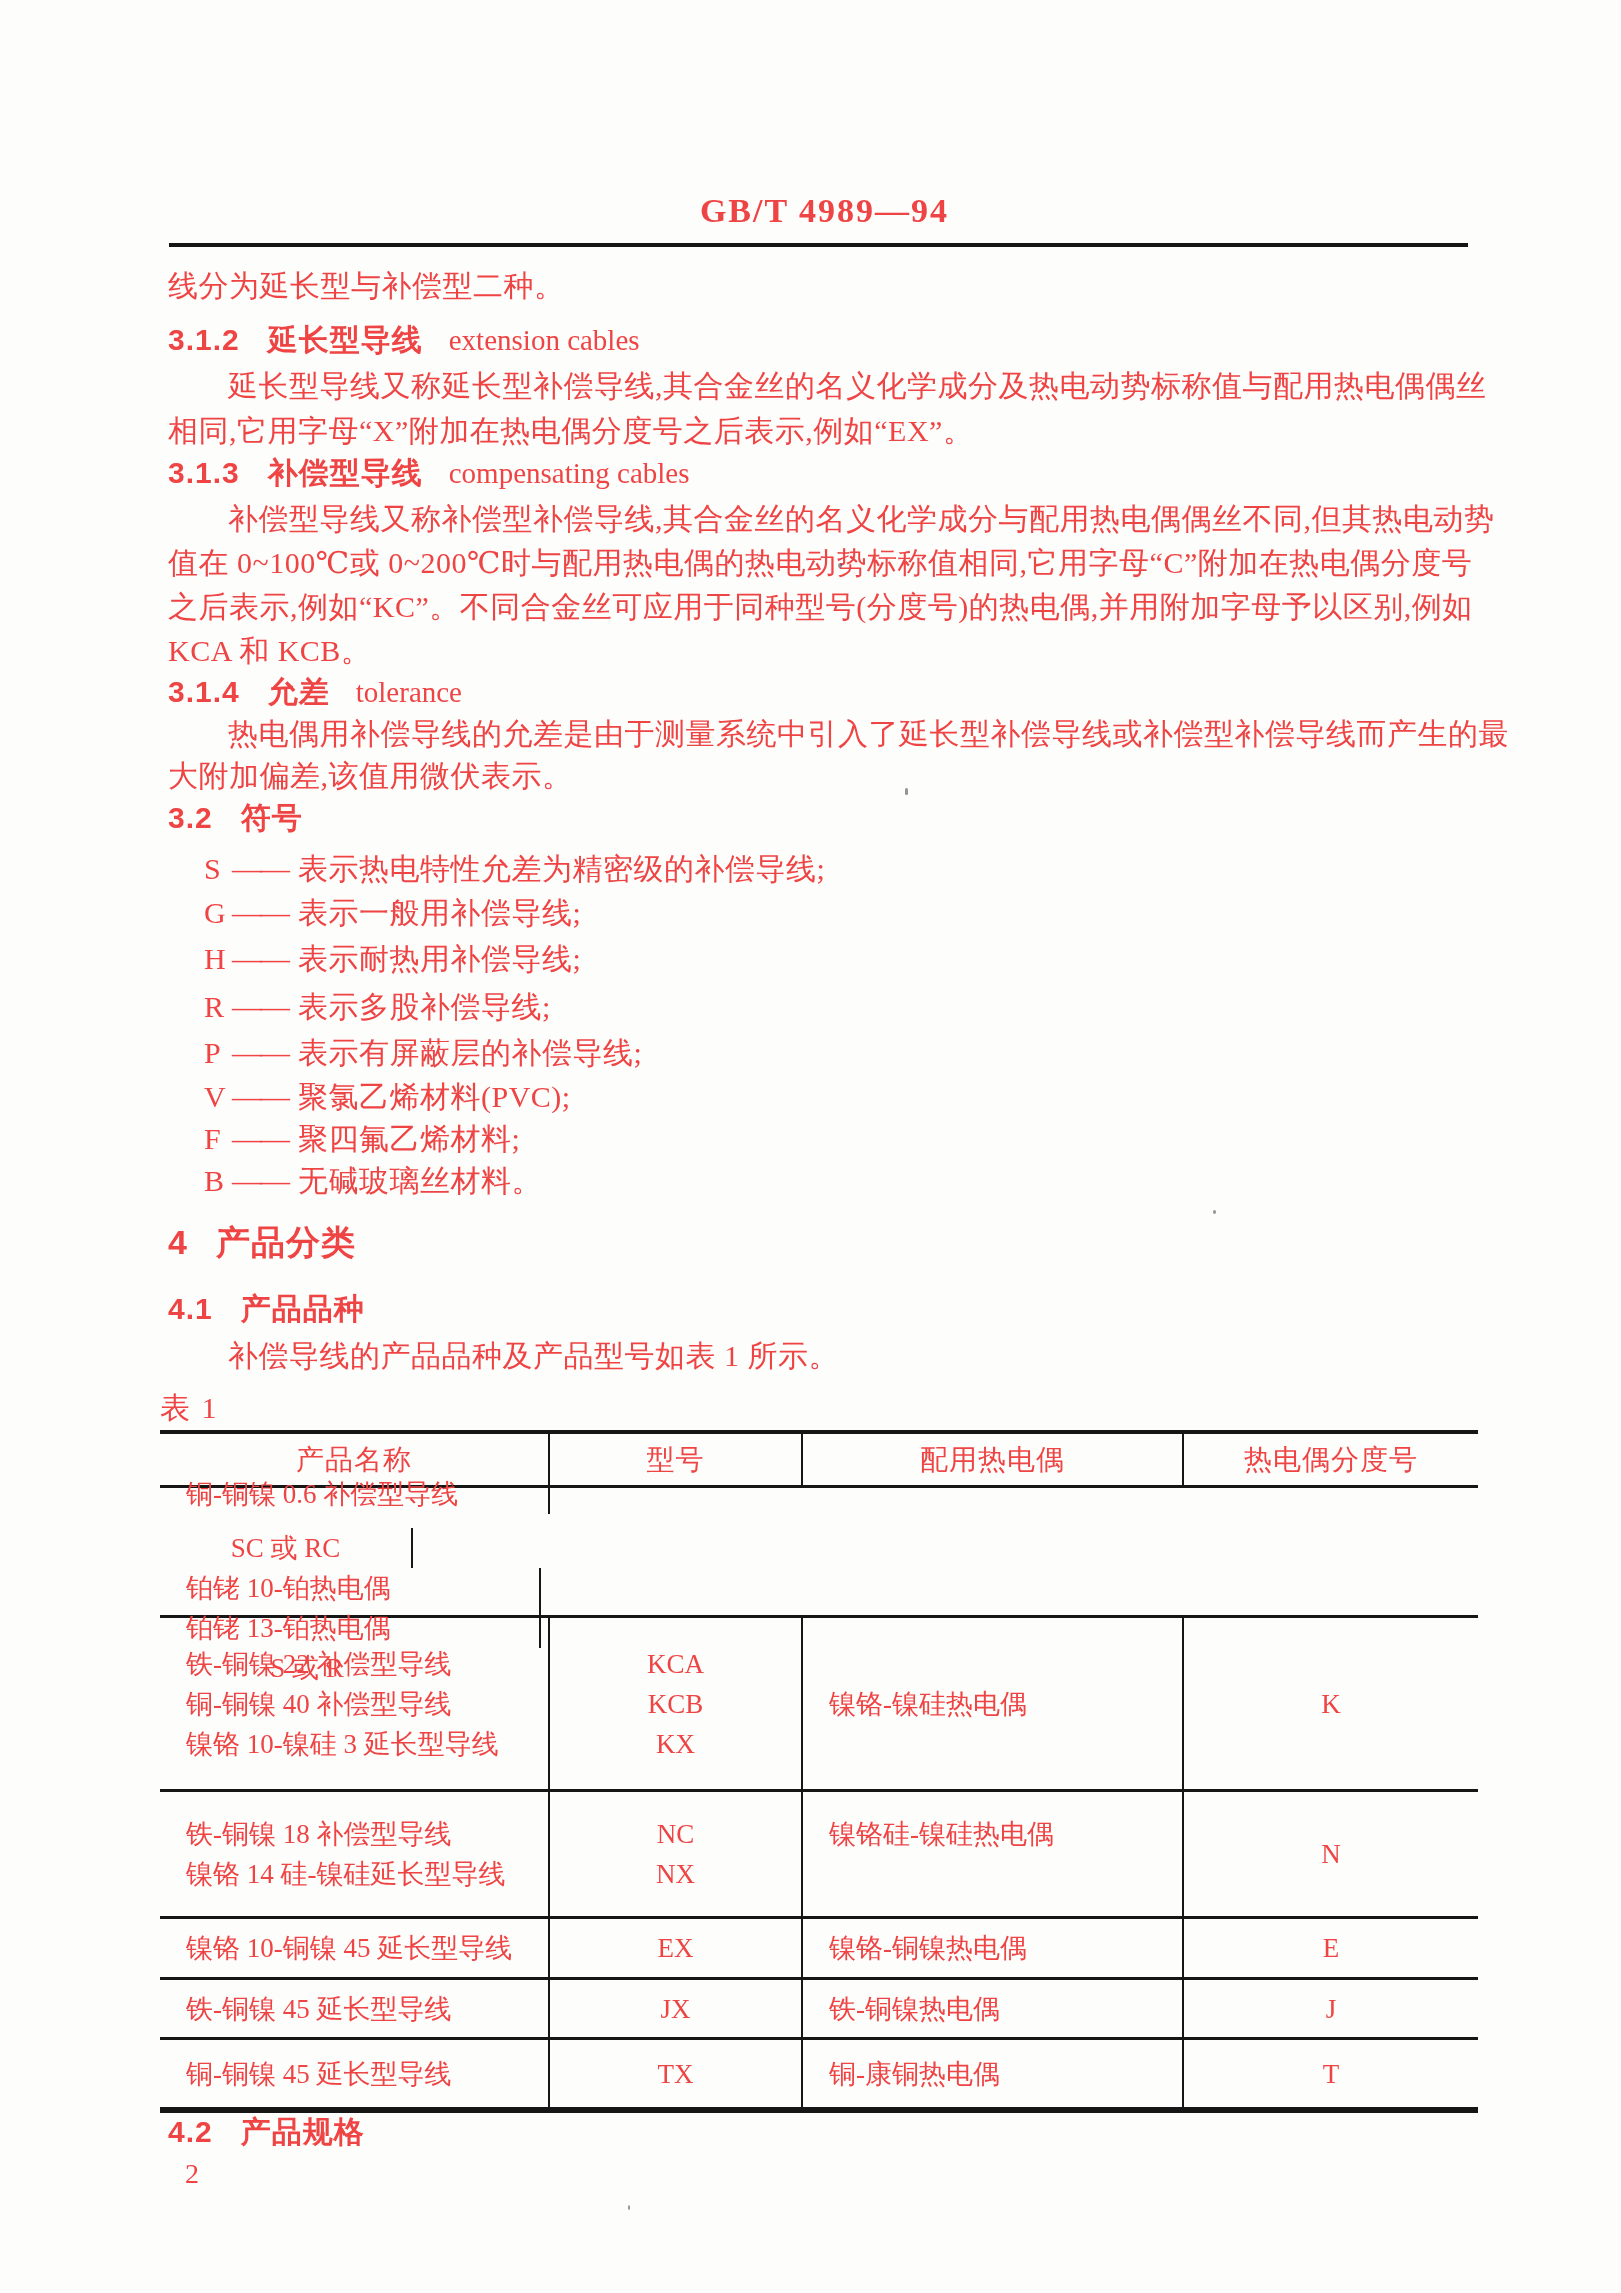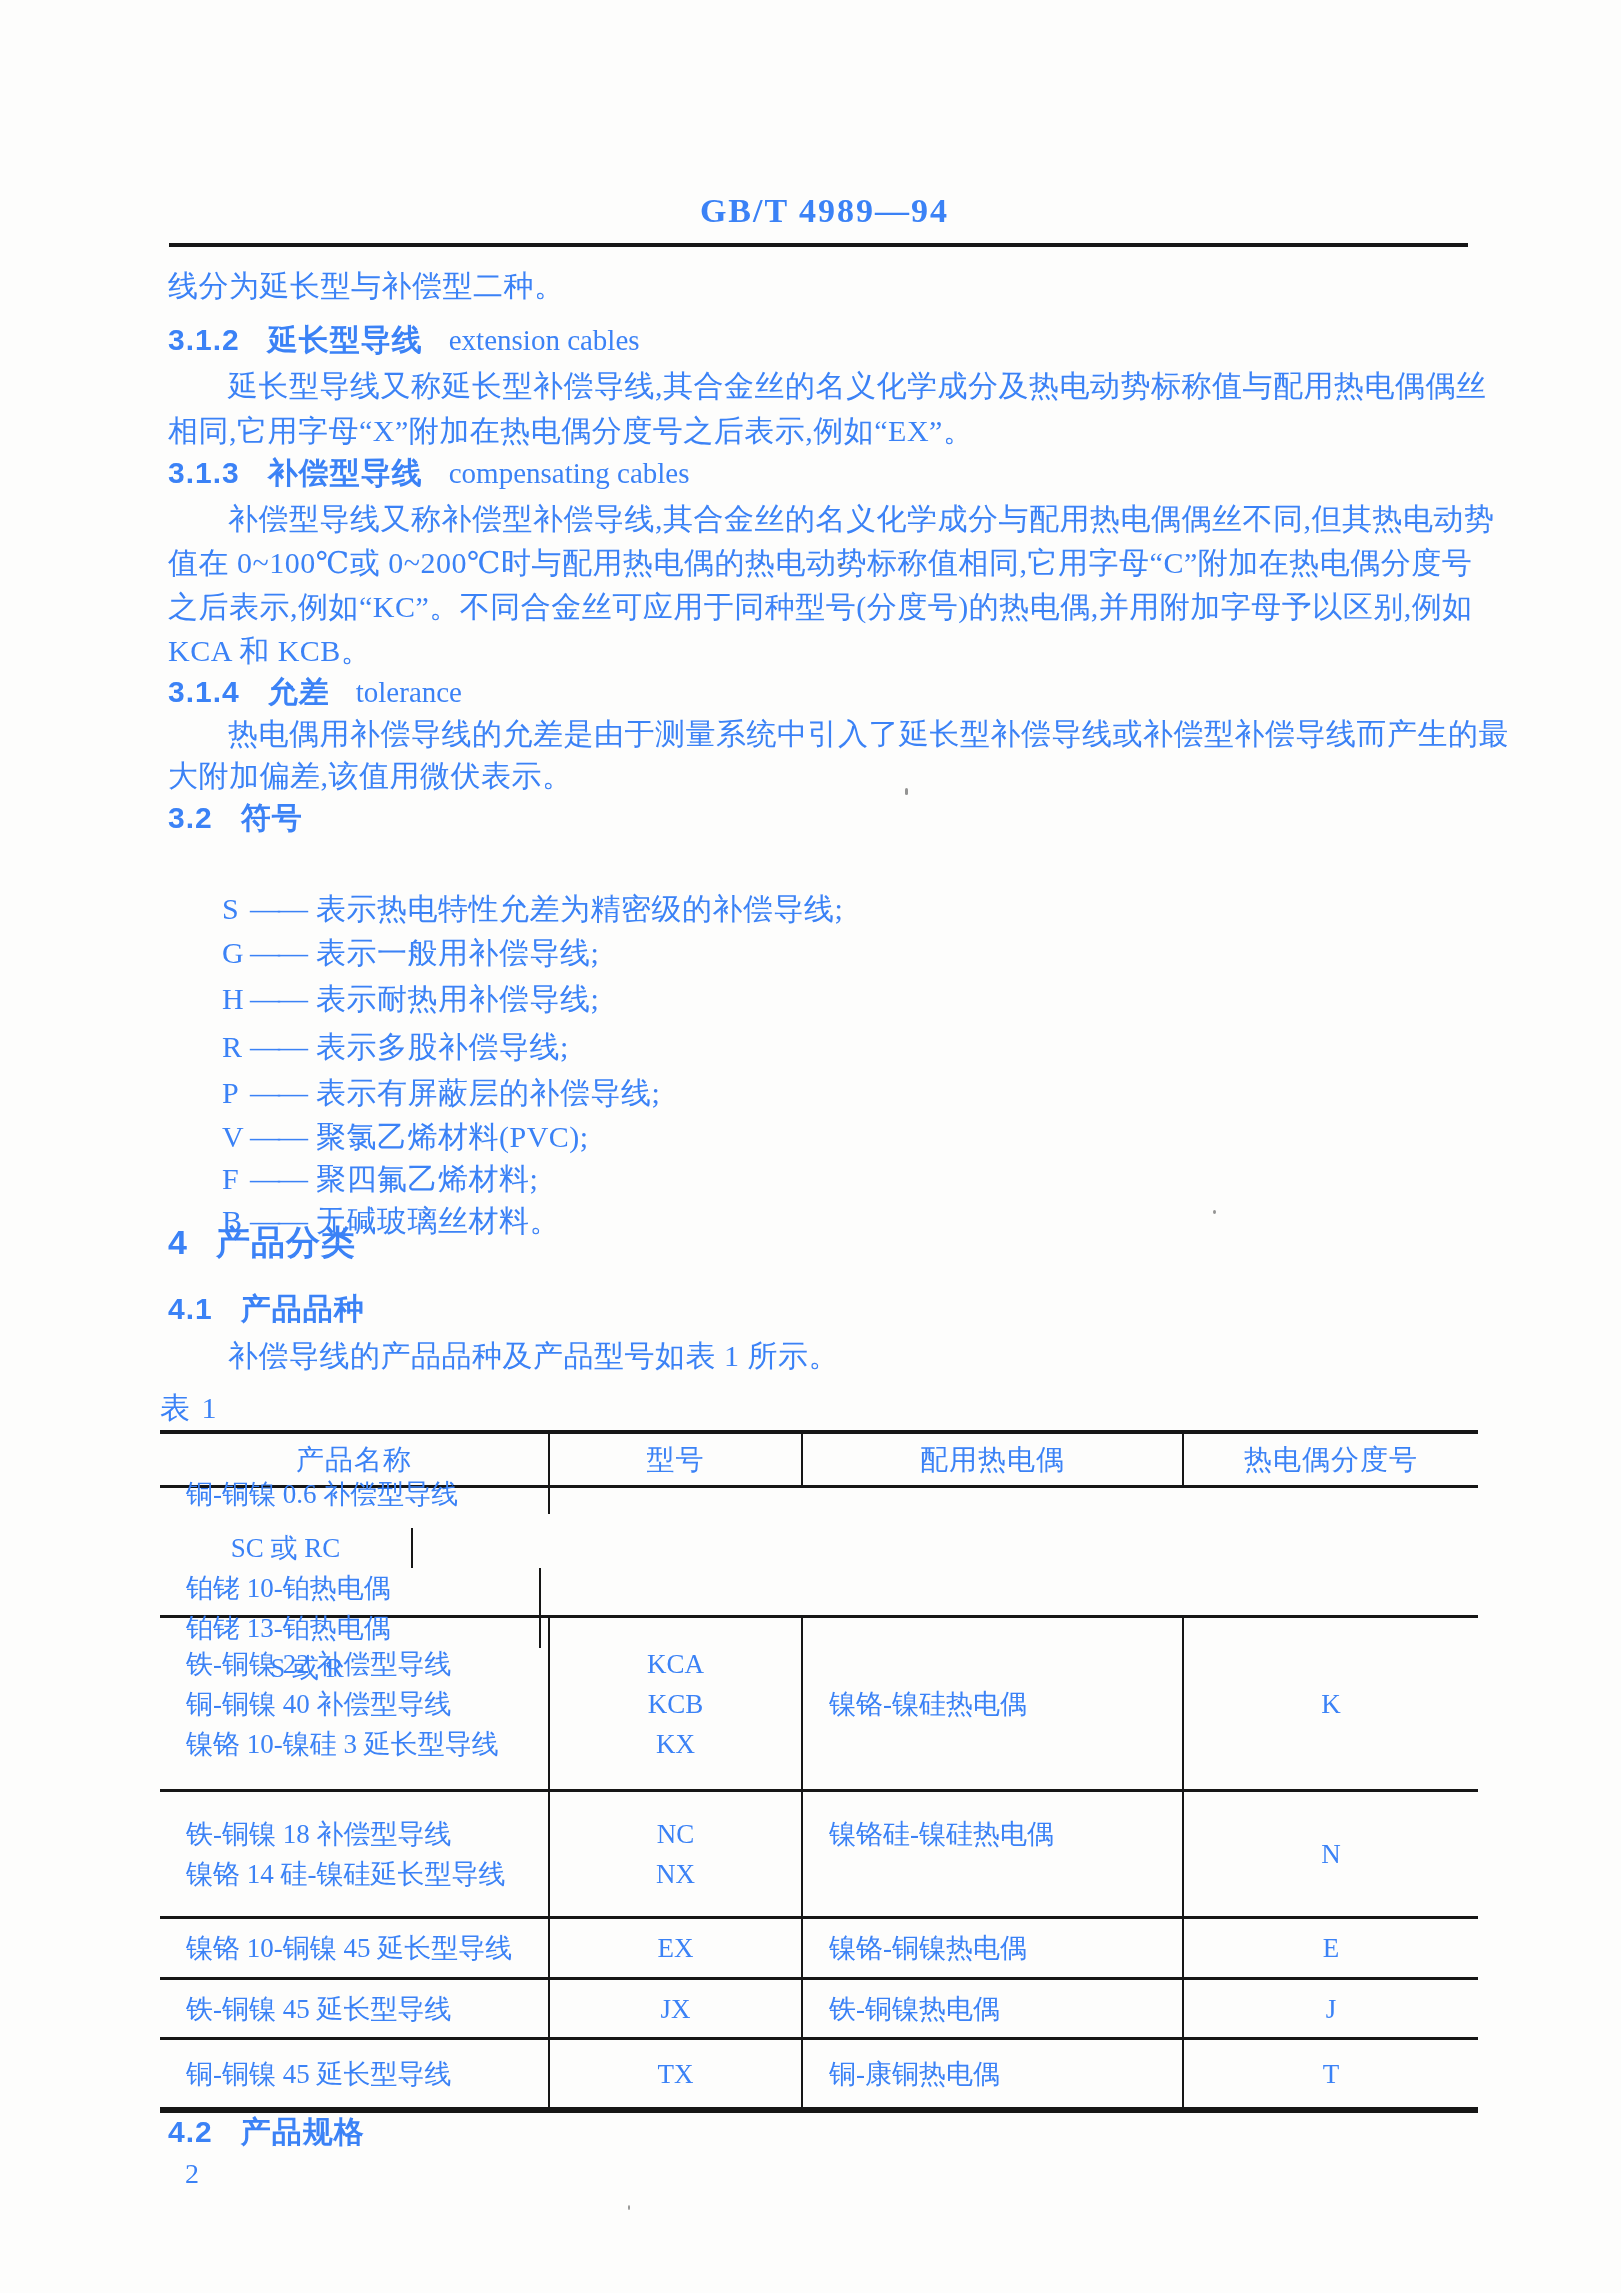--- a/index.html
+++ b/index.html
@@ -1,21 +1,21 @@
 <!DOCTYPE html>
 <html><head>
 <meta charset="utf-8">
 <style>
   html,body{margin:0;padding:0;background:#888;}
   .page{
     position:relative;
     width:1621px;height:2293px;
     margin:0 auto;
     background:#fdfdfc;
-    color:#3b82f6;
+    color:#ef4444;
     font-family:"Liberation Serif","DejaVu Serif",serif;
     overflow:hidden;
   }
   
   .std-num{
     position:absolute;top:192px;left:0;right:0;
     text-align:center;text-indent:28px;
     font-size:34px;font-weight:bold;letter-spacing:2px;
     font-family:"Liberation Serif","DejaVu Serif",serif;
   }
@@ -37,22 +37,22 @@
     font-weight:bold;font-size:30px;line-height:36px;
   }
   .clause .c-num{margin-right:28px;letter-spacing:1px;}
   .clause .c-zh{letter-spacing:1px;}
   .clause .c-en{
     font-family:"Liberation Serif","DejaVu Serif",serif;
     font-weight:normal;font-size:29px;margin-left:26px;letter-spacing:0;
   }
   
   .sym{
-    position:absolute;left:222px;white-space:nowrap;
-    font-size:30px;line-height:36px;letter-spacing:0.5px;margin-top:40px;
+    position:absolute;left:204px;white-space:nowrap;
+    font-size:30px;line-height:36px;letter-spacing:0.5px;
   }
   .sym .s-letter{display:inline-block;min-width:26px;}
   .sym .s-dash{margin:0 10px 0 2px;letter-spacing:-2px;}
   
   .t-caption{
     position:absolute;top:1388px;left:160px;width:1318px;
     text-align:left;font-size:30px;letter-spacing:2px;
   }
   .t1{
     position:absolute;top:1430px;left:160px;width:1318px;

